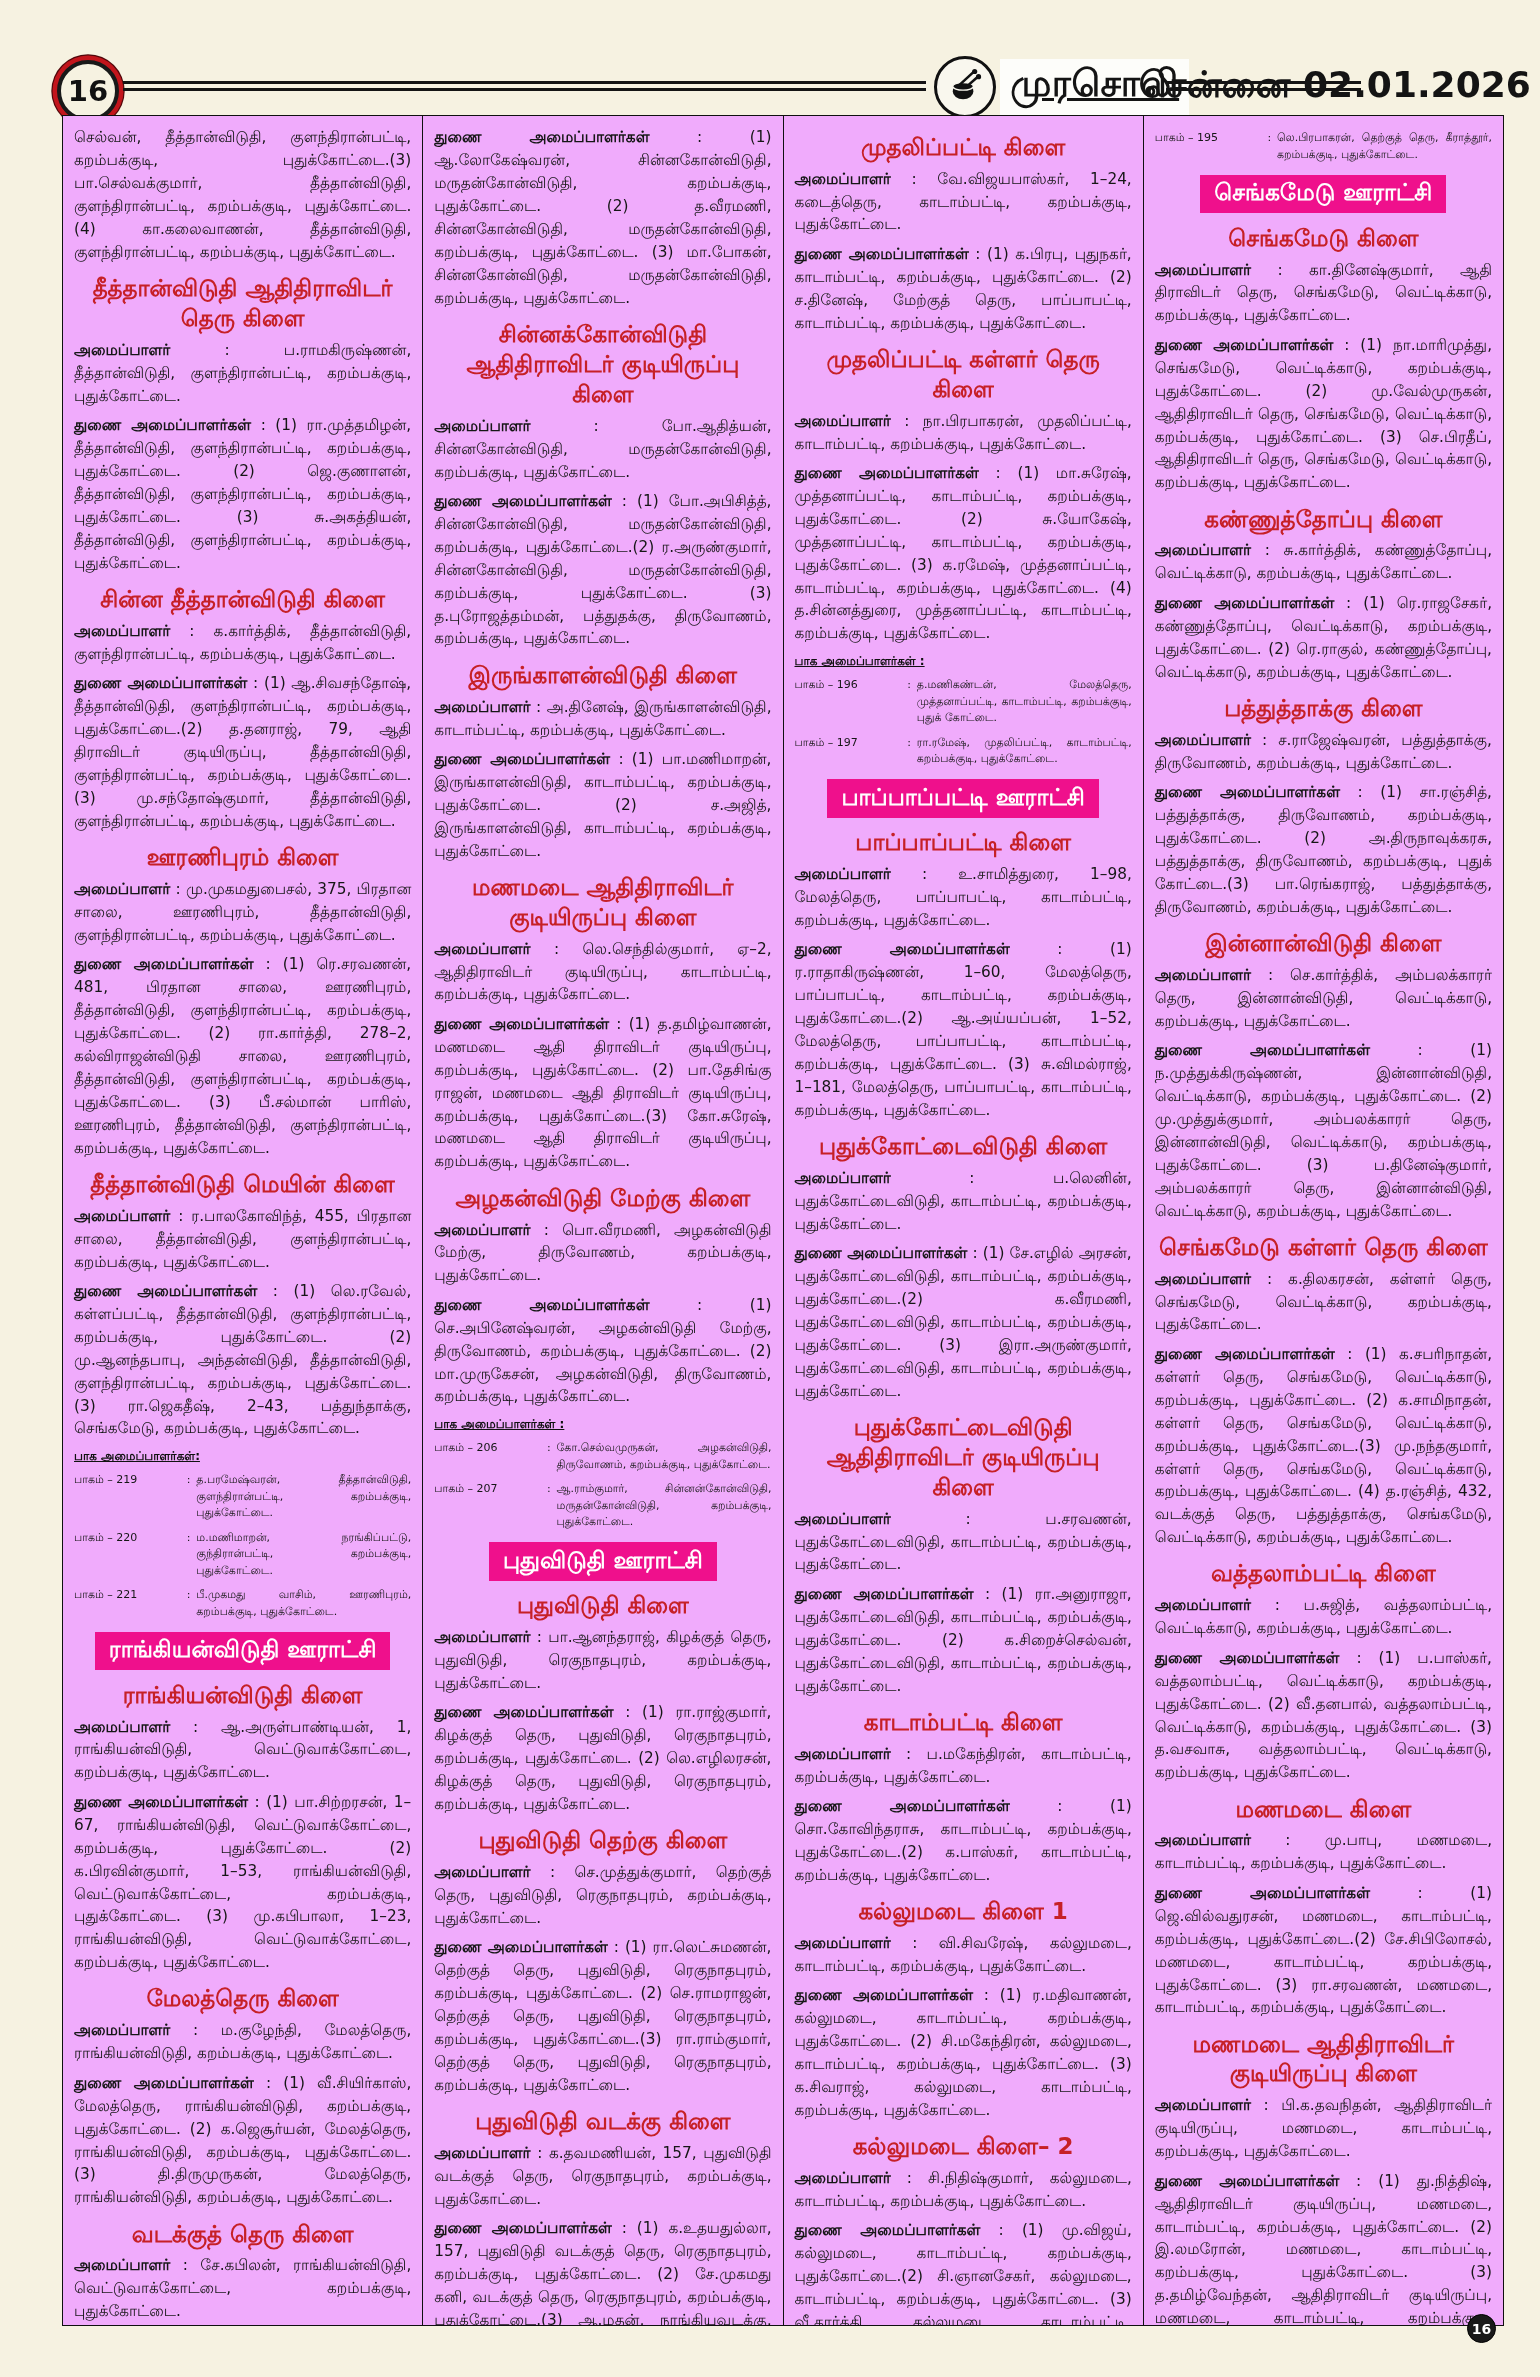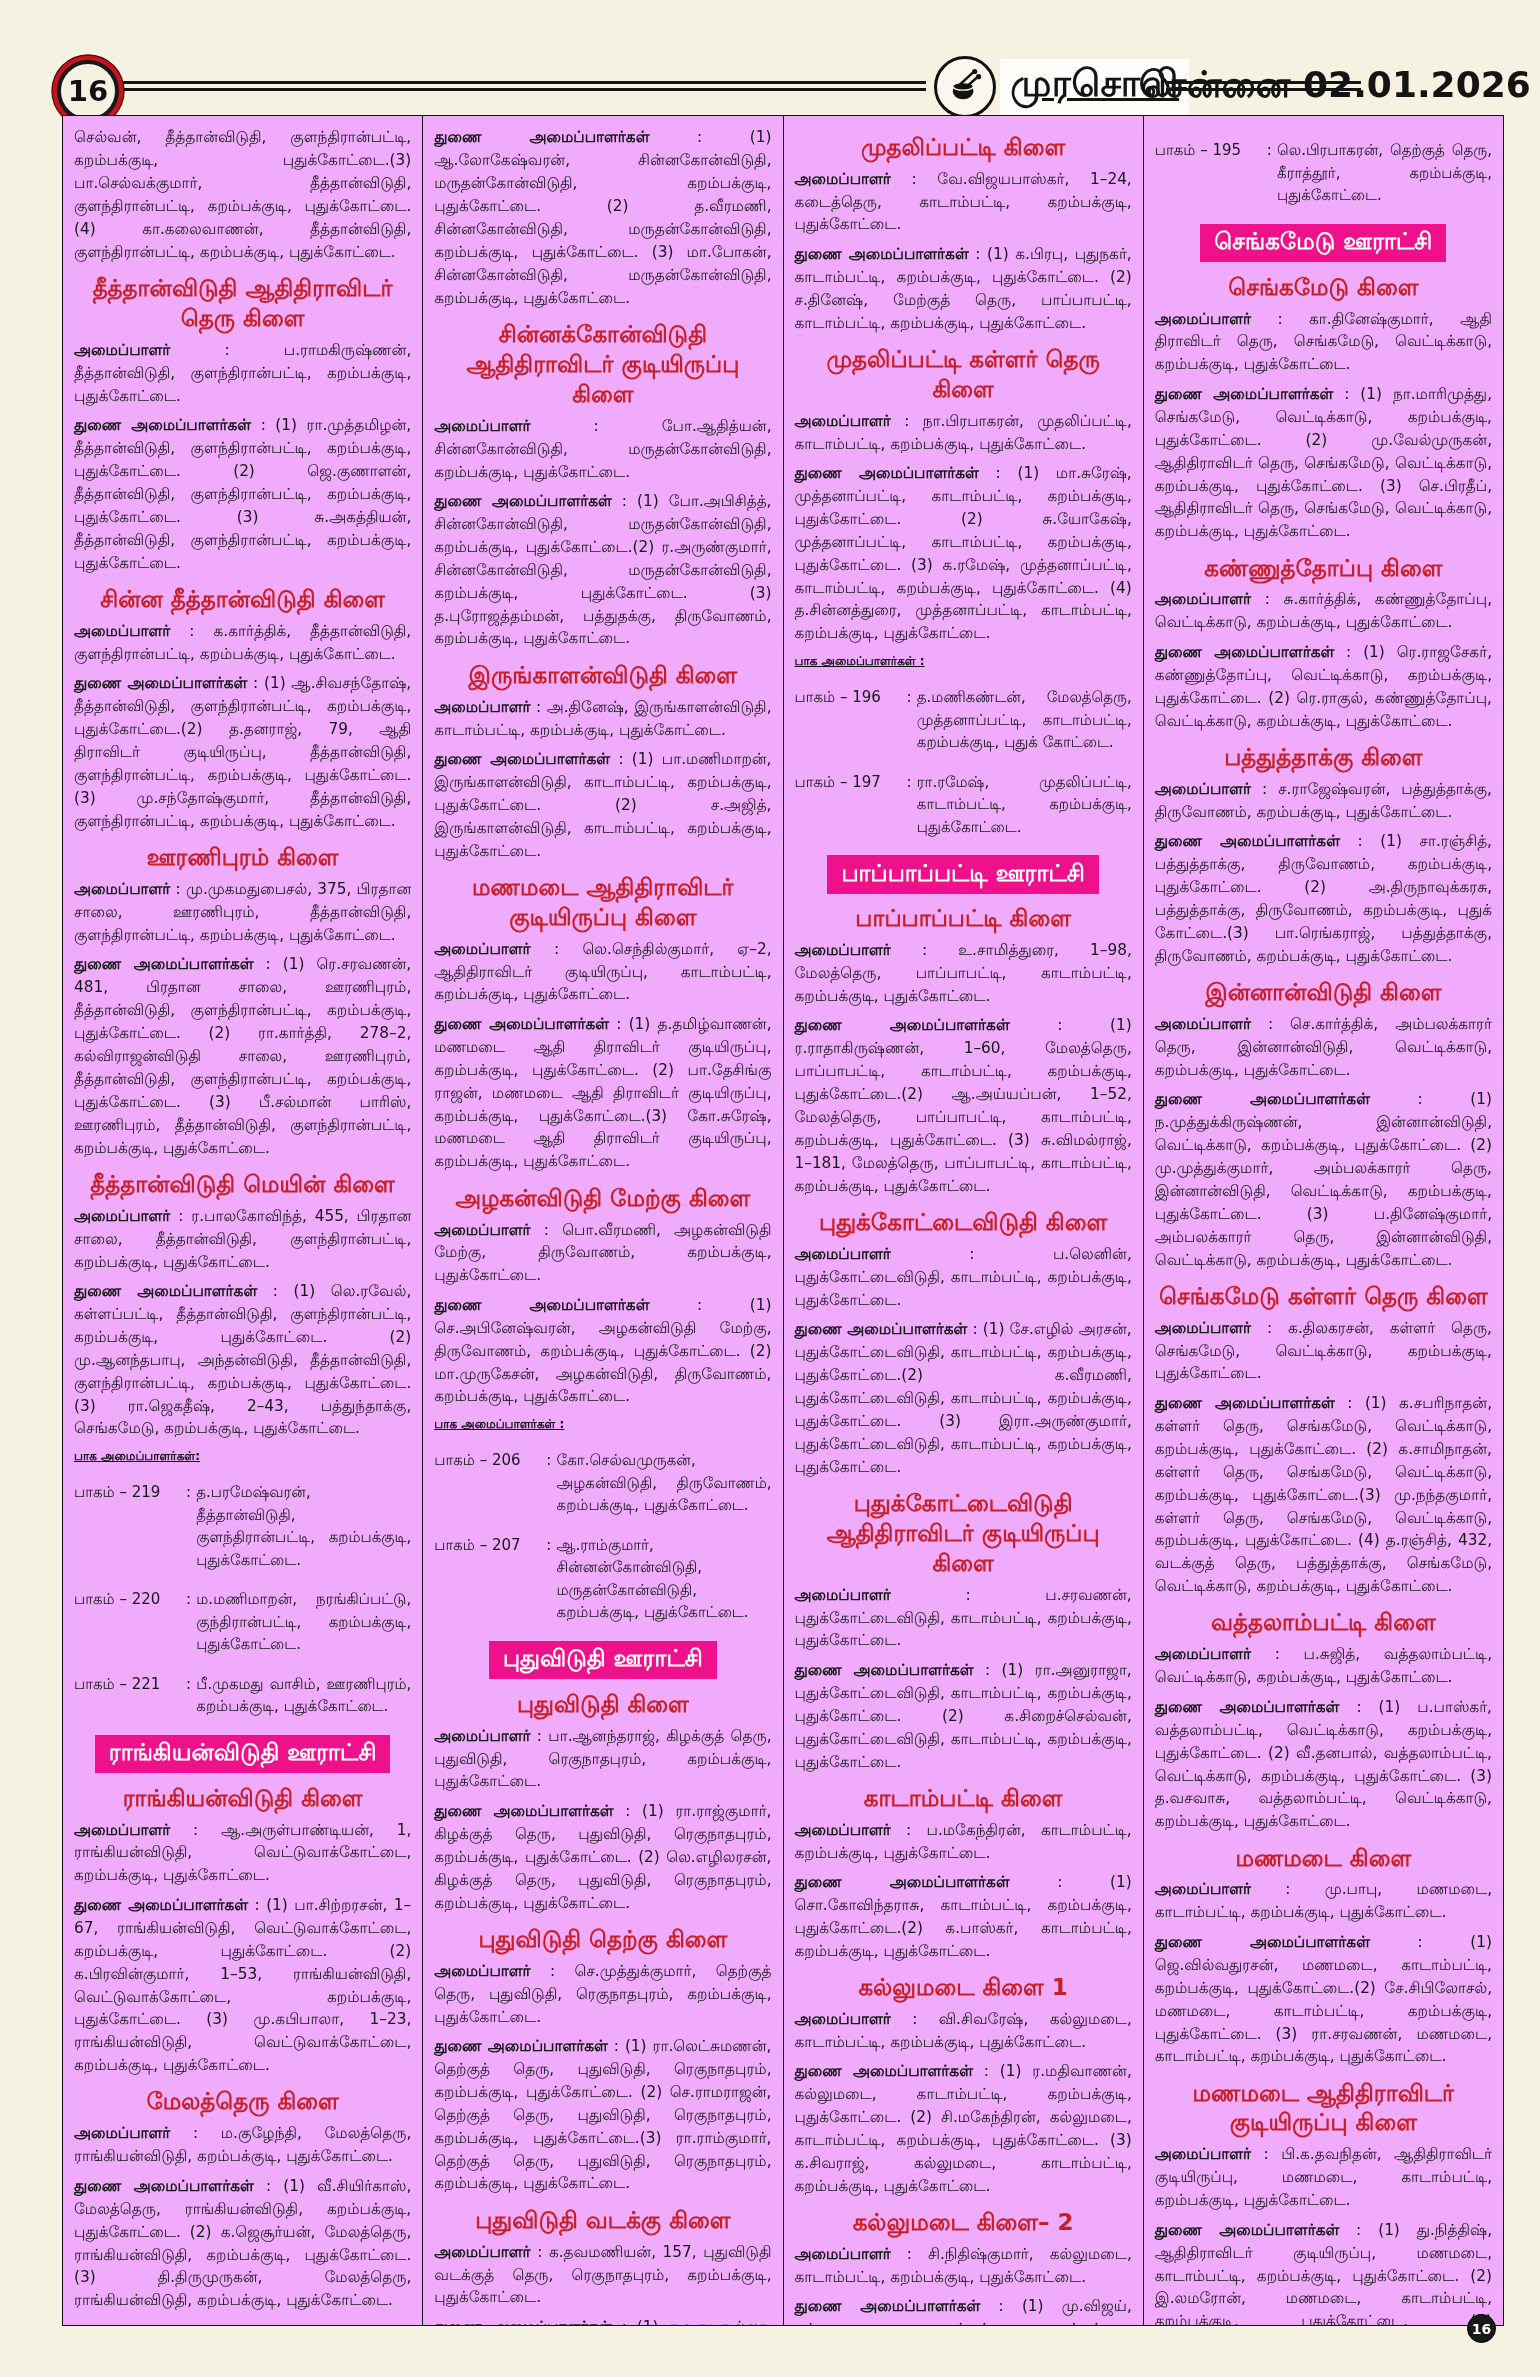--- a/index.html
+++ b/index.html
@@ -44,21 +44,21 @@
   .h-red{
     color:#c62026;font-weight:bold;font-size:23px;line-height:1.3;
     text-align:center;margin:10.2px 2.6px 5.1px;
   }
   .h-box{text-align:center;margin:11.5px 0 5.1px;}
   .h-box span{
     display:inline-block;background:#ef108c;color:#ffffff;font-weight:bold;
     font-size:23px;line-height:1.2;padding:4.5px 14px 6.4px;
   }
   .lbl{text-align:left;font-weight:bold;font-size:12px;margin:9px 0 5.1px;color:#111;text-decoration:underline;}
-  .part{display:flex;font-size:15px;line-height:1.5;margin:17px 0;}
+  .part{display:flex;font-size:11px;line-height:1.5;margin:8px 0;}
   .part-no{flex:0 0 107px;white-space:nowrap;}
   .part-colon{flex:0 0 15.3px;text-align:center;}
   .part-text{flex:1 1 auto;text-align:justify;word-break:break-word;}
   
   .foot-badge{
     position:absolute;left:1467px;top:2314px;width:27px;height:27px;border-radius:50%;
     background:#191919;color:#fff;display:flex;align-items:center;justify-content:center;
     font-size:14px;font-weight:bold;border:1.9px solid #000;
   }
 </style>

